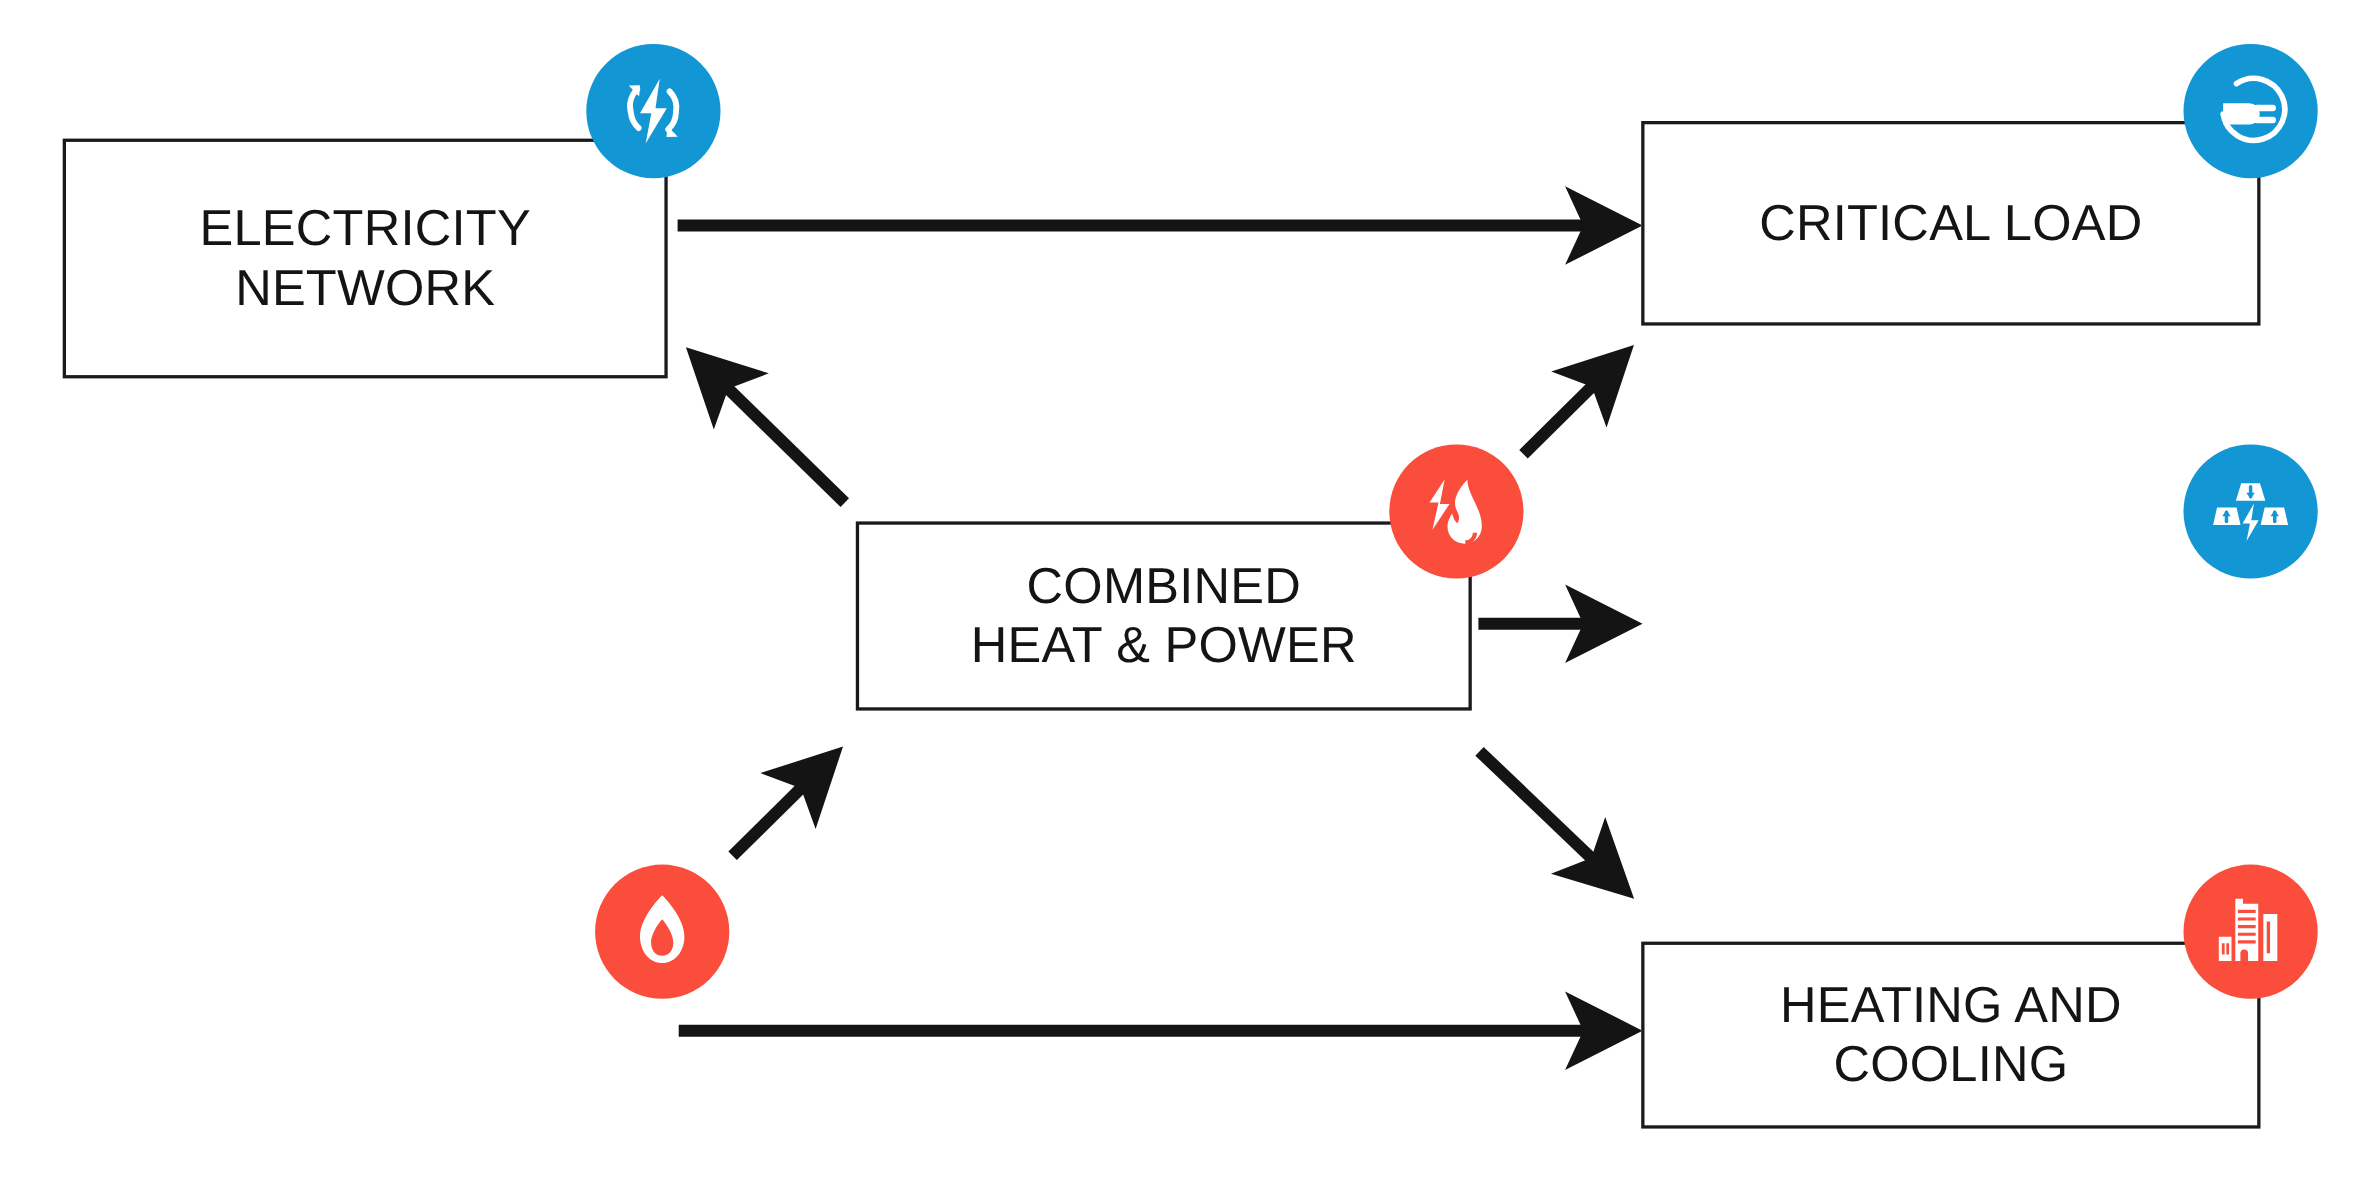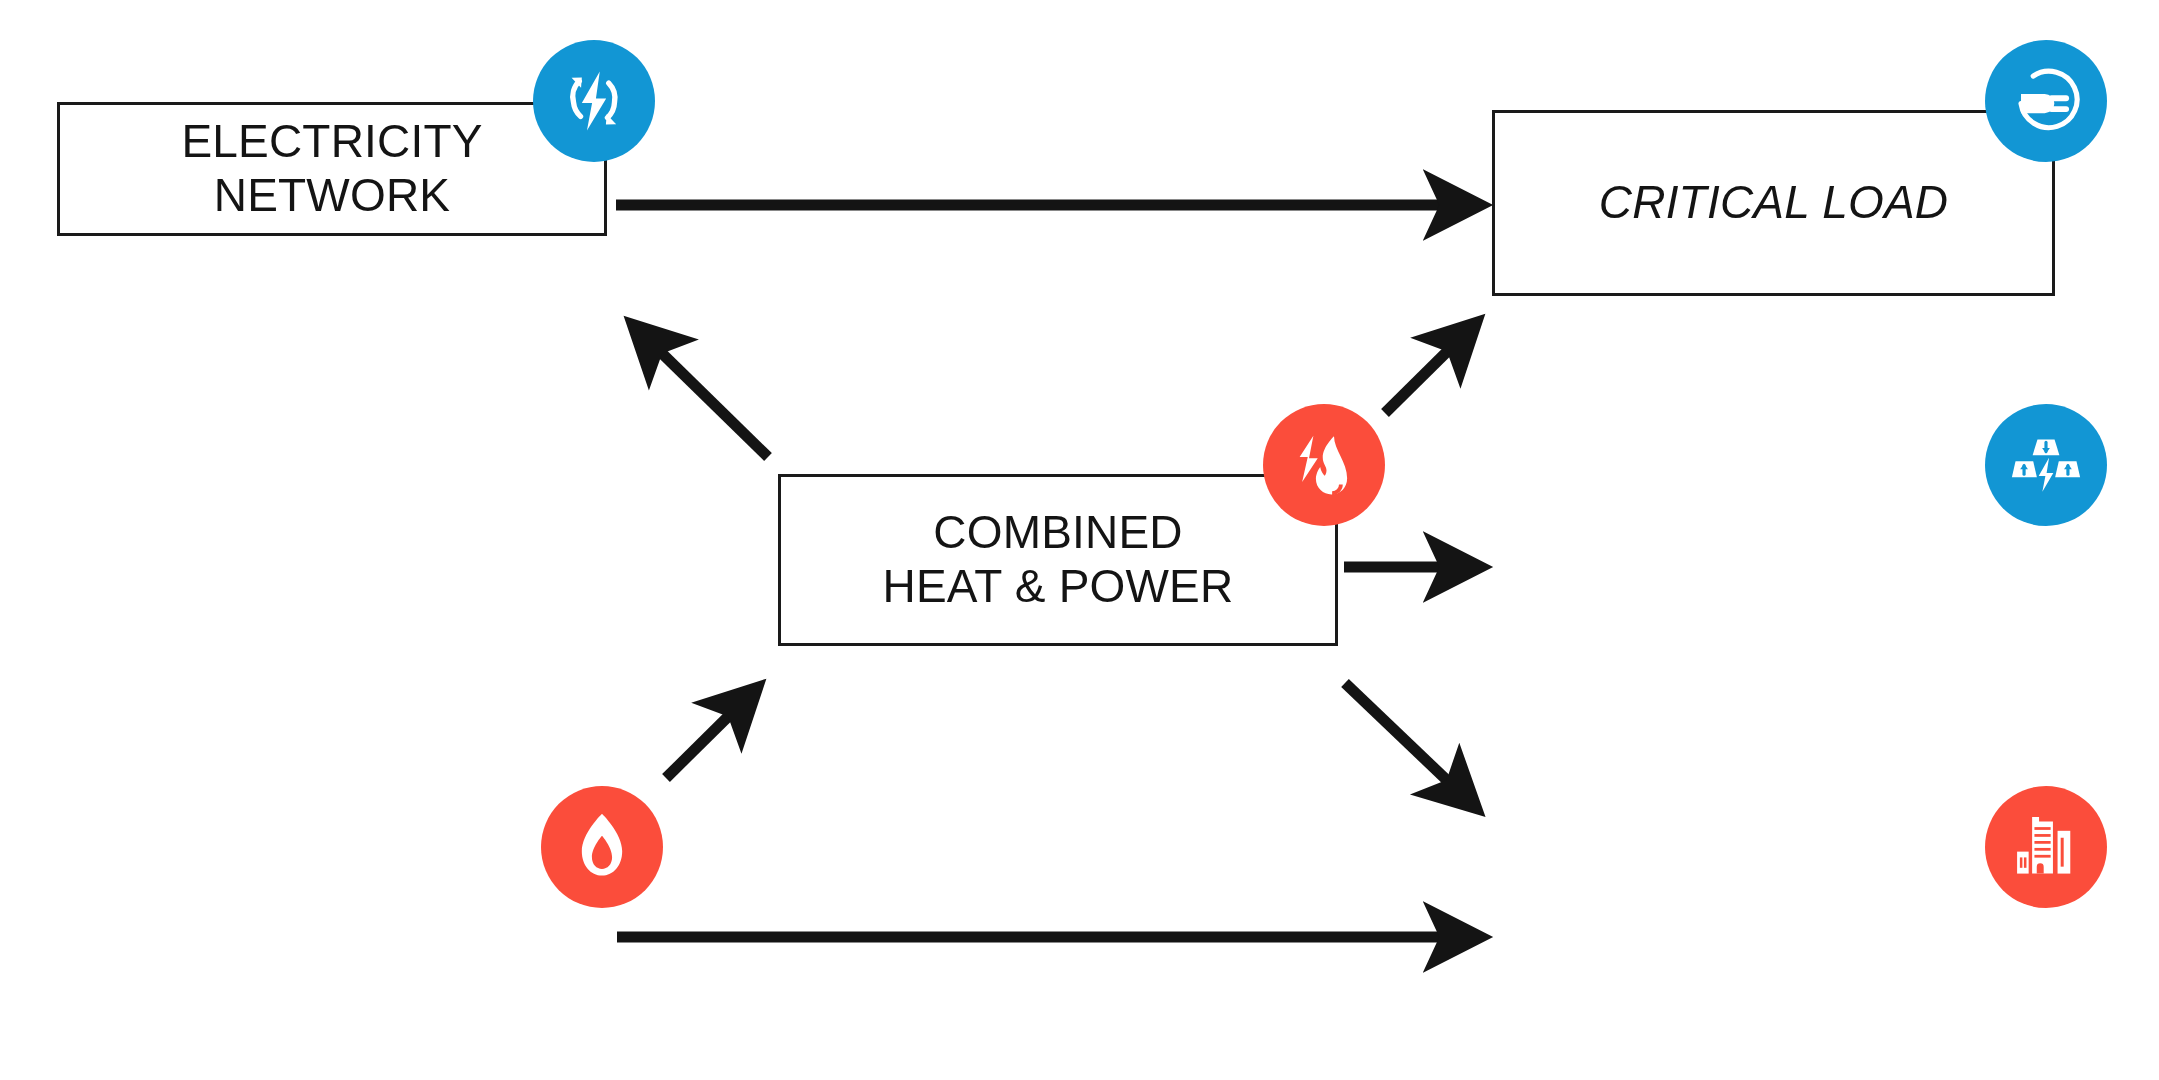--- a/index.html
+++ b/index.html
@@ -77,38 +77,38 @@
 
     <line x1="1385" y1="413" x2="1476" y2="323" stroke="#141414" stroke-width="11" marker-end="url(#ah)"></line>
 
     <line x1="1344" y1="567" x2="1480" y2="567" stroke="#141414" stroke-width="11" marker-end="url(#ah)"></line>
 
     <line x1="1345" y1="683" x2="1476" y2="808" stroke="#141414" stroke-width="11" marker-end="url(#ah)"></line>
 
     <line x1="617" y1="937" x2="1480" y2="937" stroke="#141414" stroke-width="11" marker-end="url(#ah)"></line>
   </svg>
 
-  <div class="node" style="left:57px; top:102px; width:550px; height:134px;">
+  <div class="node" style="left:57px; top:126px; width:550px; height:218px;">
     <span class="node-label">ELECTRICITY
 NETWORK</span>
   </div>
   <div class="badge badge-blue" style="left:533px; top:40px; width:122px; height:122px;">
     <svg width="82" height="82" viewBox="0 0 64 64" xmlns="http://www.w3.org/2000/svg">
 
       <path d="M20.5 16.5 A17 17 0 0 0 16 33 A17 17 0 0 0 21.5 44" fill="none" stroke="#ffffff" stroke-width="4.2" stroke-linecap="round"></path>
       <path d="M14.5 13.8 L22.5 13.6 L21.9 21.6 Z" fill="#ffffff"></path>
 
       <path d="M43.5 18 A17 17 0 0 1 48 33 A17 17 0 0 1 42.5 45" fill="none" stroke="#ffffff" stroke-width="4.2" stroke-linecap="round"></path>
       <path d="M49.3 50.2 L41.3 50.4 L41.9 42.4 Z" fill="#ffffff"></path>
 
       <path d="M36.5 9 L22.5 33.5 L30.5 33.5 L26.5 55 L41.5 30 L33.5 30 Z" fill="#ffffff"></path>
     </svg>
   </div>
 
-  <div class="node" style="left:1492px; top:110px; width:563px; height:186px;font-style:italic;">
+  <div class="node" style="left:1492px; top:110px; width:563px; height:186px;">
     <span class="node-label">CRITICAL LOAD</span>
   </div>
   <div class="badge badge-blue" style="left:1985px; top:40px; width:122px; height:122px;">
     <svg width="82" height="82" viewBox="0 0 64 64" xmlns="http://www.w3.org/2000/svg">
 
       <path d="M22 12.5 A22 22 0 1 1 12.5 34" fill="none" stroke="#ffffff" stroke-width="4" stroke-linecap="round"></path>
 
       <path d="M12.5 26.5 L31 26.5 A7.5 7.5 0 0 1 31 41.5 L12.5 41.5 Z" fill="#ffffff"></path>
 
       <rect x="34" y="27.5" width="16" height="4.6" rx="2.3" fill="#ffffff"></rect>
@@ -154,20 +154,24 @@
 
   <div class="badge badge-red" style="left:541px; top:786px; width:122px; height:122px;">
     <svg width="76" height="76" viewBox="0 0 64 64" xmlns="http://www.w3.org/2000/svg">
       <path d="M32 4 C32 4 15 20.5 15 35.5 C15 47.5 22.5 56 32 56 C41.5 56 49 47.5 49 35.5
                C49 20.5 32 4 32 4 Z
                M32 22.5 C32 22.5 40.5 32 40.5 40.5 C40.5 47 36.5 50.5 32 50.5
                C27.5 50.5 23.5 47 23.5 40.5 C23.5 32 32 22.5 32 22.5 Z" fill="#ffffff" fill-rule="evenodd"></path>
     </svg>
   </div>
 
+  <div class="node" style="left:1492px; top:856px; width:563px; height:170px;">
+    <span class="node-label">HEATING AND
+COOLING</span>
+  </div>
   <div class="badge badge-red" style="left:1985px; top:786px; width:122px; height:122px;">
     <svg width="74" height="74" viewBox="0 0 64 64" xmlns="http://www.w3.org/2000/svg">
 
       <path d="M20 6 L26 6 L26 10 L38 10 L38 55 L20 55 Z" fill="#ffffff"></path>
       <g stroke="#fb4d3b" stroke-width="2.4">
         <line x1="22" y1="16" x2="36" y2="16"></line>
         <line x1="22" y1="22" x2="36" y2="22"></line>
         <line x1="22" y1="28" x2="36" y2="28"></line>
         <line x1="22" y1="34" x2="36" y2="34"></line>
         <line x1="22" y1="40" x2="36" y2="40"></line>

